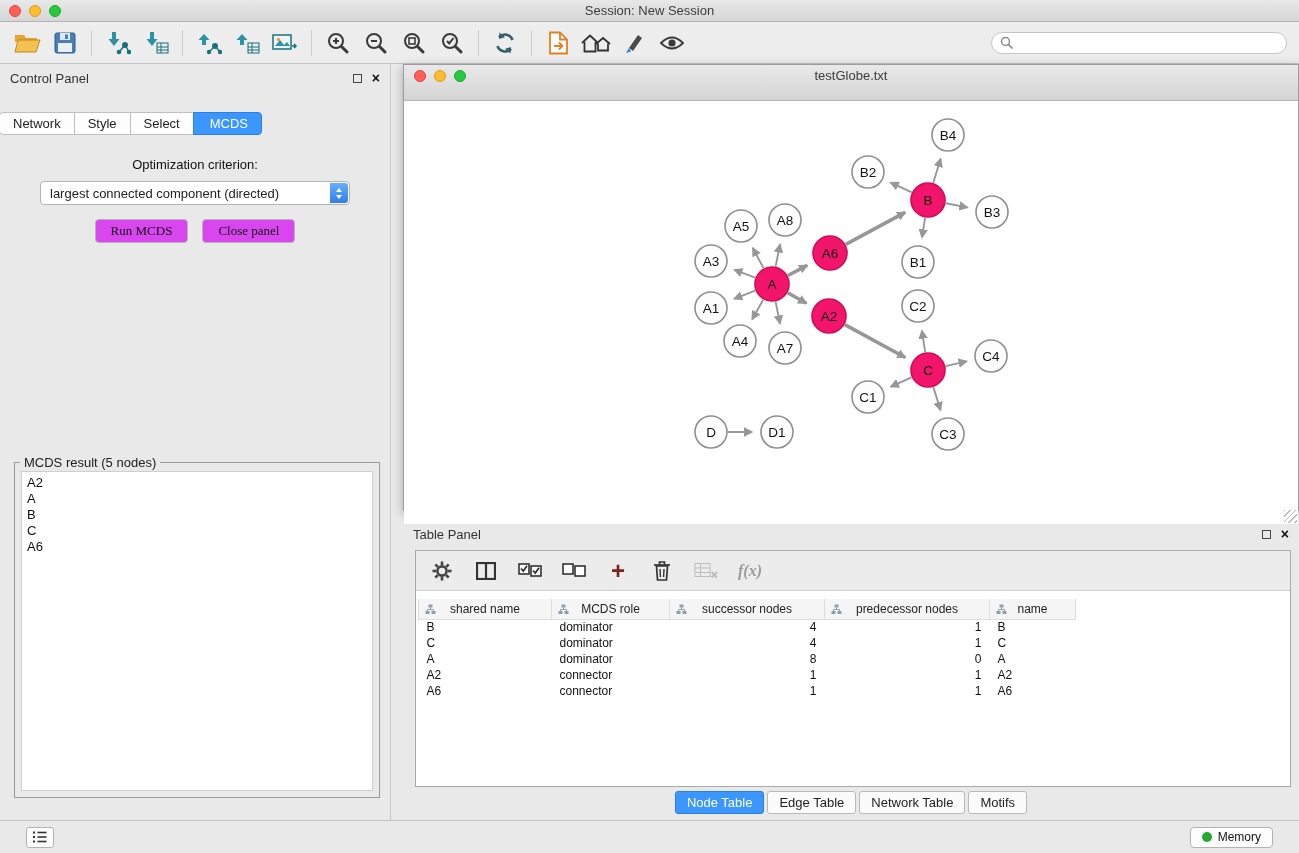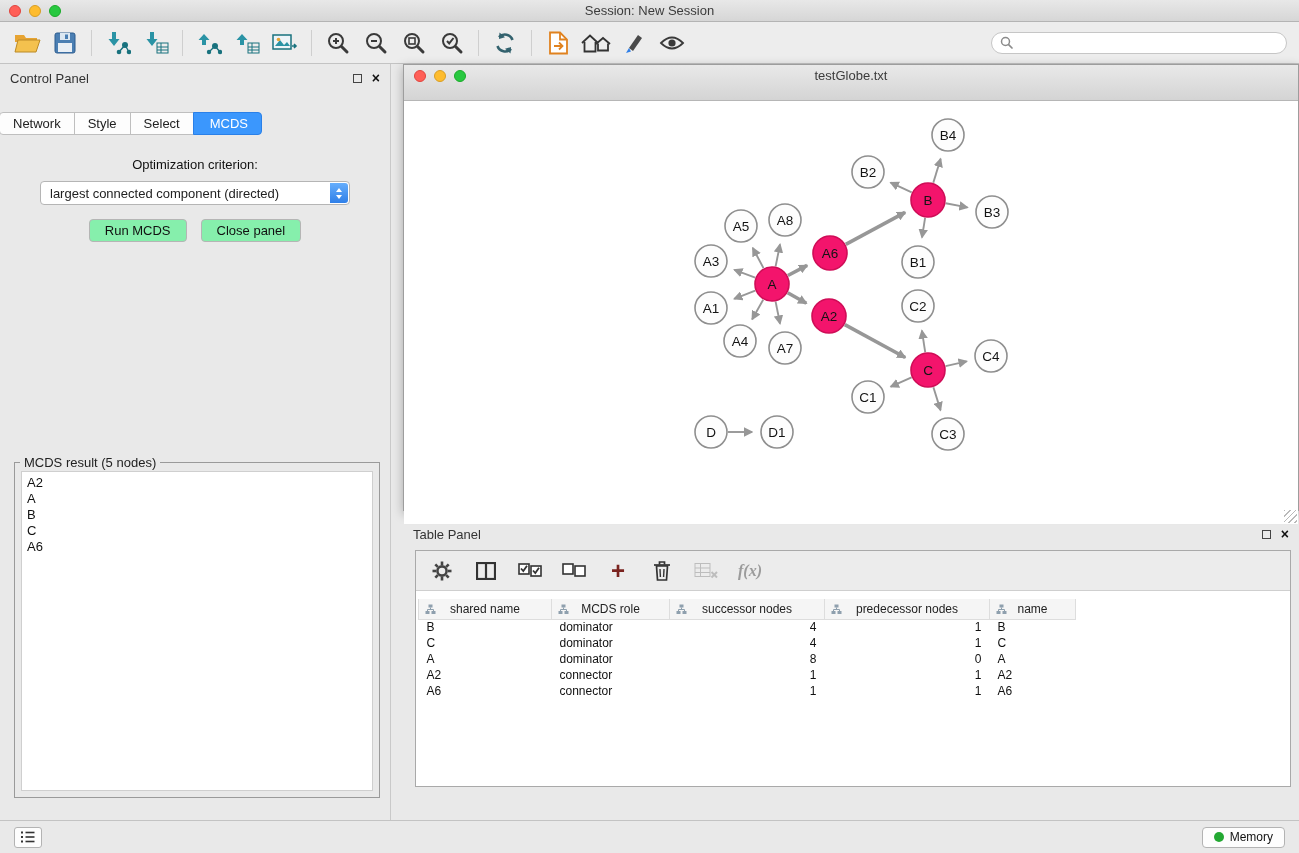--- a/index.html
+++ b/index.html
@@ -46,22 +46,22 @@
               border-radius:4px; display:flex; align-items:center; padding-left:9px; font-size:13px;
               position:relative; }
   .dropdown .stepper { position:absolute; right:1px; top:1px; bottom:1px; width:18px;
                        background:linear-gradient(#66aefc,#2f7fe8); border-radius:0 3px 3px 0;
                        display:flex; flex-direction:column; align-items:center; justify-content:center; gap:3px; }
   .arr-up { width:0; height:0; border-left:3.5px solid transparent; border-right:3.5px solid transparent;
             border-bottom:4.5px solid #fff; }
   .arr-dn { width:0; height:0; border-left:3.5px solid transparent; border-right:3.5px solid transparent;
             border-top:4.5px solid #fff; }
   .cp-buttons { display:flex; justify-content:center; gap:14px; margin-top:14px; }
-  .cp-buttons button { padding:3px 15px; font-size:13px; background:#86efac; border:1px solid #b5b5b5;
-                       border-radius:4px; font-family:Liberation Sans, sans-serif; color:#111; }
+  .cp-buttons button { padding:3px 15px; font-size:13px; background:#d946ef; border:1px solid #b5b5b5;
+                       border-radius:4px; font-family:Liberation Serif, serif; color:#111; }
   .mcds-result { position:absolute; left:14px; right:10px; top:398px; bottom:22px; border:1px solid #9a9a9a; }
   .mcds-legend { position:absolute; top:-8px; left:5px; background:#e9e9e9; padding:0 4px; font-size:13px; }
   .result-list { position:absolute; left:6px; right:6px; top:8px; bottom:6px; background:#fff;
                  border:1px solid #cfcfcf; padding:3px 5px; font-size:13px; overflow:hidden; }
   .result-item { line-height:16px; color:#111; }
 
   
   .network-window { position:absolute; left:403px; top:64px; width:896px; height:447px; background:#fff;
                     border:1px solid #9d9d9d; box-shadow:0 3px 10px rgba(0,0,0,0.28); }
   .nw-titlebar { height:36px; background:linear-gradient(#e9e9e9,#d4d4d4); border-bottom:1px solid #b6b6b6;
@@ -88,21 +88,21 @@
   .node-table th.filler, .node-table td.filler { background:#fff; border:none; }
   .node-table td { height:16px; padding:0 8px; color:#111; white-space:nowrap; overflow:hidden; }
   .node-table td.num { text-align:right; }
   .tp-tabs { position:absolute; left:0; right:0; top:271px; display:flex; justify-content:center; gap:3px; }
   .tp-tabs .tab { padding:3px 11px; border:1px solid #b9b9b9; background:#fbfbfb; font-size:13px;
                   border-radius:3px; color:#222; }
   .tp-tabs .tab.active { background:var(--accent,#3b97fd); color:#fff; border-color:#2a80e8; }
 
   
   .statusbar { position:absolute; left:0; bottom:0; width:100%; height:33px; background:#e9e9e9;
-               border-top:1px solid #c3c3c3; display:flex; align-items:center; padding:0 14px; }
+               border-top:1px solid #c3c3c3; display:flex; align-items:center; padding:0 26px; }
   .sb-left { width:28px; height:21px; border:1px solid #b3b3b3; border-radius:3px; background:#fdfdfd;
              display:flex; align-items:center; justify-content:center; }
   .sb-memory { margin-left:auto; height:21px; border:1px solid #b3b3b3; border-radius:4px; background:#fdfdfd;
                display:flex; align-items:center; gap:6px; padding:0 11px; font-size:12px; color:#111; }
   .mem-dot { width:10px; height:10px; border-radius:50%; background:#23a832; }
 </style>
 </head>
 <body>
 
 <div class="app">
@@ -590,20 +590,26 @@
                 <td>connector</td>
                 <td class="num">1</td>
                 <td class="num">1</td>
                 <td>A6</td>
                 <td class="filler"></td>
               </tr>
             </tbody>
         </table>
       </div>
     </div>
+    <div class="tp-tabs" id="tp-tabs">
+        <div class="tab active">Node Table</div>
+        <div class="tab">Edge Table</div>
+        <div class="tab">Network Table</div>
+        <div class="tab">Motifs</div>
+      </div>
   </div>
 
   <div class="statusbar">
     <span class="sb-left">
       <svg width="14" height="12" viewBox="0 0 14 12">
         <g stroke="#333" stroke-width="1.6">
           <line x1="4.5" y1="1.5" x2="13.5" y2="1.5"></line>
             <line x1="4.5" y1="6" x2="13.5" y2="6"></line>
           <line x1="4.5" y1="10.5" x2="13.5" y2="10.5"></line>
         </g>

